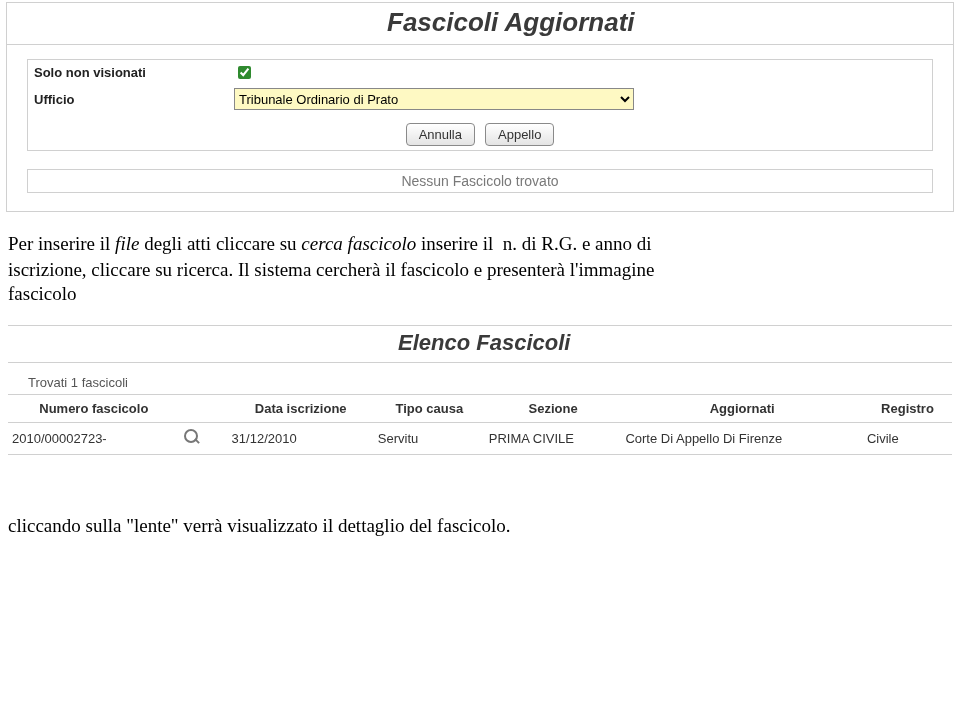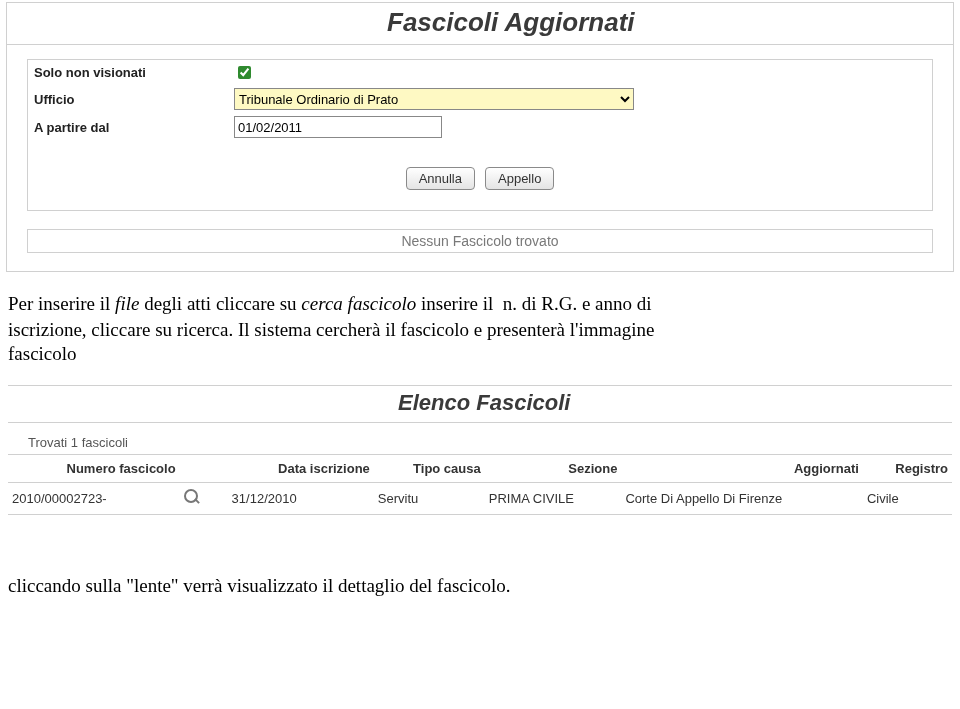--- a/index.html
+++ b/index.html
@@ -65,21 +65,21 @@
     padding: 10px 0 4px 0;
   }
   .btn {
     font-family: Arial, sans-serif;
     font-size: 13px;
     padding: 3px 12px;
     border: 1px solid #8a8a8a;
     border-radius: 4px;
     background: linear-gradient(#fff, #e4e4e4);
     color: #333;
-    margin: 16px 3px;
+    margin: 0 3px;
     cursor: pointer;
     text-align: right;
   }
   .status-bar {
     margin: 18px 20px 8px 20px;
     border: 1px solid #d0d0d0;
     background: #fff;
     text-align: center;
     font-family: Arial, sans-serif;
     font-size: 14px;
@@ -121,21 +121,21 @@
     margin: 0 8px;
   }
   table {
     border-collapse: collapse;
     width: 100%;
     font-family: Arial, sans-serif;
     font-size: 13px;
     color: #333;
   }
   thead th {
-    text-align: right;
+    text-align: center;
     font-weight: 700;
     border-top: 1px solid #d0d0d0;
     border-bottom: 1px solid #d0d0d0;
     padding: 6px 4px;
   }
   tbody td {
     border-bottom: 1px solid #d0d0d0;
     padding: 6px 4px;
     vertical-align: middle;
   }
@@ -179,24 +179,20 @@
   <div class="search-box">
     <div class="search-row">
       <div class="label">Solo non visionati</div>
       <input type="checkbox" class="chk" checked="" style="">
     </div>
     <div class="search-row">
       <div class="label">Ufficio</div>
       <select class="select">
         <option>Tribunale Ordinario di Prato</option>
       </select>
-    </div>
-    <div class="search-row">
-      <div class="label">A partire dal</div>
-      <input type="text" class="input" value="01/02/2011" style="">
     </div>
     <div class="btn-row">
       <button class="btn">Annulla</button>
       <button class="btn">Appello</button>
     </div>
   </div>
 
   <div class="status-bar">Nessun Fascicolo trovato</div>
 </div>
 

